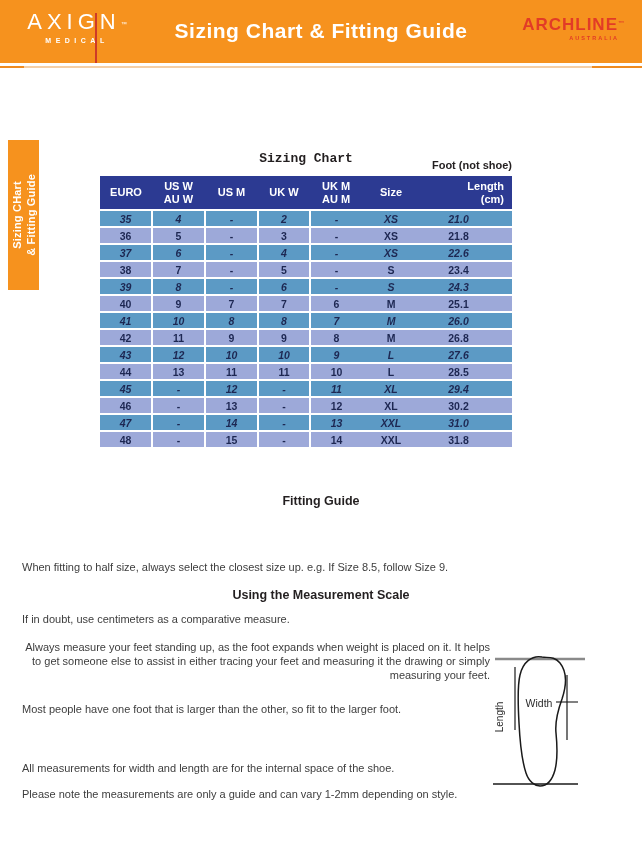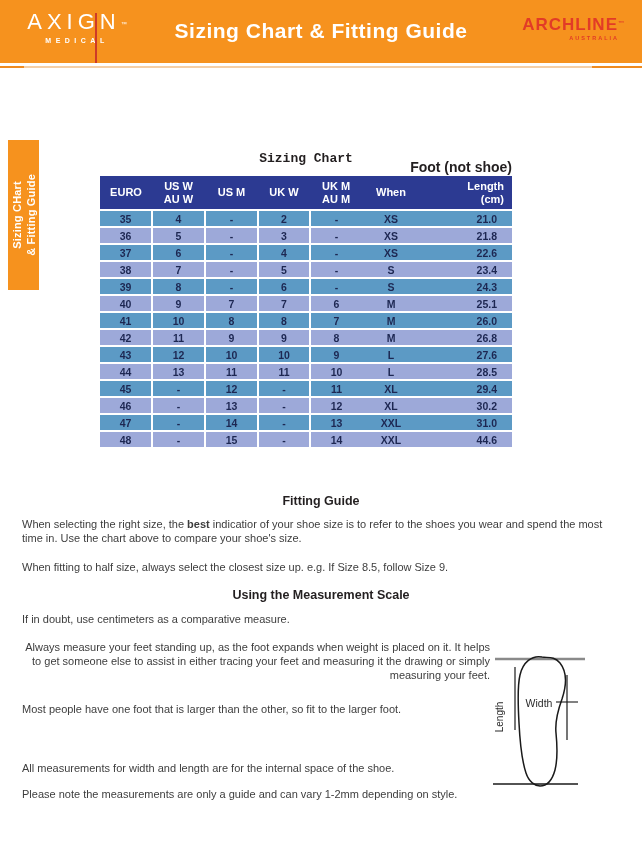--- a/index.html
+++ b/index.html
@@ -25,36 +25,36 @@
   
   .side-tab { position:absolute; left:8px; top:140px; width:31px; height:150px; background:#F6921E;
               display:flex; align-items:center; justify-content:center; }
   .side-tab-text { writing-mode:vertical-rl; transform:rotate(180deg); color:#fff; font-weight:bold;
                    font-size:11px; line-height:14px; text-align:center; white-space:pre-line; letter-spacing:0.2px; }
 
   
   .chart-title { position:absolute; top:151px; left:100px; width:412px; text-align:center;
                  font-size:13px; font-weight:bold; color:#231f20;font-family:Liberation Mono, monospace; }
   .foot-note { position:absolute; top:159px; left:100px; width:412px; text-align:right;
-               font-size:14px; font-weight:bold; color:#231f20; }
+               font-size:11px; font-weight:bold; color:#231f20; }
   table.sizing { position:absolute; top:176px; left:100px; width:412px; border-collapse:collapse;
                  table-layout:fixed; }
   table.sizing col.c1{width:52px} table.sizing col.c2{width:53px} table.sizing col.c3{width:53px}
   table.sizing col.c4{width:52px} table.sizing col.c5{width:52px} table.sizing col.c6{width:58px}
   table.sizing col.c7{width:92px}
   table.sizing th { background:#2C3A92; color:#fff; font-size:11px; font-weight:bold; height:34px;
                     text-align:center; vertical-align:middle; white-space:pre-line; line-height:13px;
                     border-bottom:2px solid #fff; }
   table.sizing th:last-child { text-align:right; padding-right:8px; }
   table.sizing td { height:17px; font-size:10.5px; font-weight:bold; color:#1D2752; text-align:center;
                     vertical-align:middle; border-bottom:2px solid #fff; }
-  table.sizing td:last-child { text-align:right; padding-right:15px; }
+  table.sizing td:last-child { padding-right:15px; }
   table.sizing td:nth-child(2), table.sizing td:nth-child(3),
   table.sizing td:nth-child(4), table.sizing td:nth-child(5) { border-left:2px solid #fff; }
-  table.sizing tr.dark td { background:#5C9AC5; }
+  table.sizing tr.dark td { background:#5C9AC5;font-style:italic; }
   table.sizing tr.light td { background:#9DA9D9; }
 
   
   .sec-head { position:absolute; left:0; width:642px; text-align:center; font-size:12.5px;
               font-weight:bold; color:#231f20; }
   .para { position:absolute; left:22px; font-size:11px; color:#3d3d3d; line-height:13.8px; }
   #h-fitting { top:494px; }
   #p1 { top:518px; width:586px; }
   #p2 { top:561px; width:586px; }
   #h-measure { top:588px; }
@@ -106,21 +106,21 @@
     </colgroup>
     <thead>
       <tr id="size-head">
           <th>EURO</th>
           <th>US W
 AU W</th>
           <th>US M</th>
           <th>UK W</th>
           <th>UK M
 AU M</th>
-          <th>When</th>
+          <th>Size</th>
           <th>Length
 (cm)</th>
         </tr>
     </thead>
     <tbody id="size-body">
         <tr class="dark">
           <td>35</td>
           <td>4</td>
           <td>-</td>
           <td>2</td>
@@ -236,27 +236,26 @@
           <td>XXL</td>
           <td>31.0</td>
         </tr>
         <tr class="light">
           <td>48</td>
           <td>-</td>
           <td>15</td>
           <td>-</td>
           <td>14</td>
           <td>XXL</td>
-          <td>44.6</td>
+          <td>31.8</td>
         </tr>
       </tbody>
   </table>
 
   <div class="sec-head" id="h-fitting">Fitting Guide</div>
-  <div class="para" id="p1"><span>When selecting the right size, the </span><b>best</b><span> indicatior of your shoe size is to refer to the shoes you wear and spend the most time in. Use the chart above to compare your shoe's size.</span></div>
   <div class="para" id="p2">When fitting to half size, always select the closest size up. e.g. If Size 8.5, follow Size 9.</div>
 
   <div class="sec-head" id="h-measure">Using the Measurement Scale</div>
   <div class="para" id="p3">If in doubt, use centimeters as a comparative measure.</div>
   <div class="para" id="p4">Always measure your feet standing up, as the foot expands when weight is placed on it. It helps to get someone else to assist in either tracing your feet and measuring it the drawing or simply measuring your feet.</div>
   <div class="para" id="p5">Most people have one foot that is larger than the other, so fit to the larger foot.</div>
   <div class="para" id="p6">All measurements for width and length are for the internal space of the shoe.</div>
   <div class="para" id="p7">Please note the measurements are only a guide and can vary 1-2mm depending on style.</div>
 
   <svg class="foot-diagram" width="154" height="155" viewBox="0 0 154 155">

